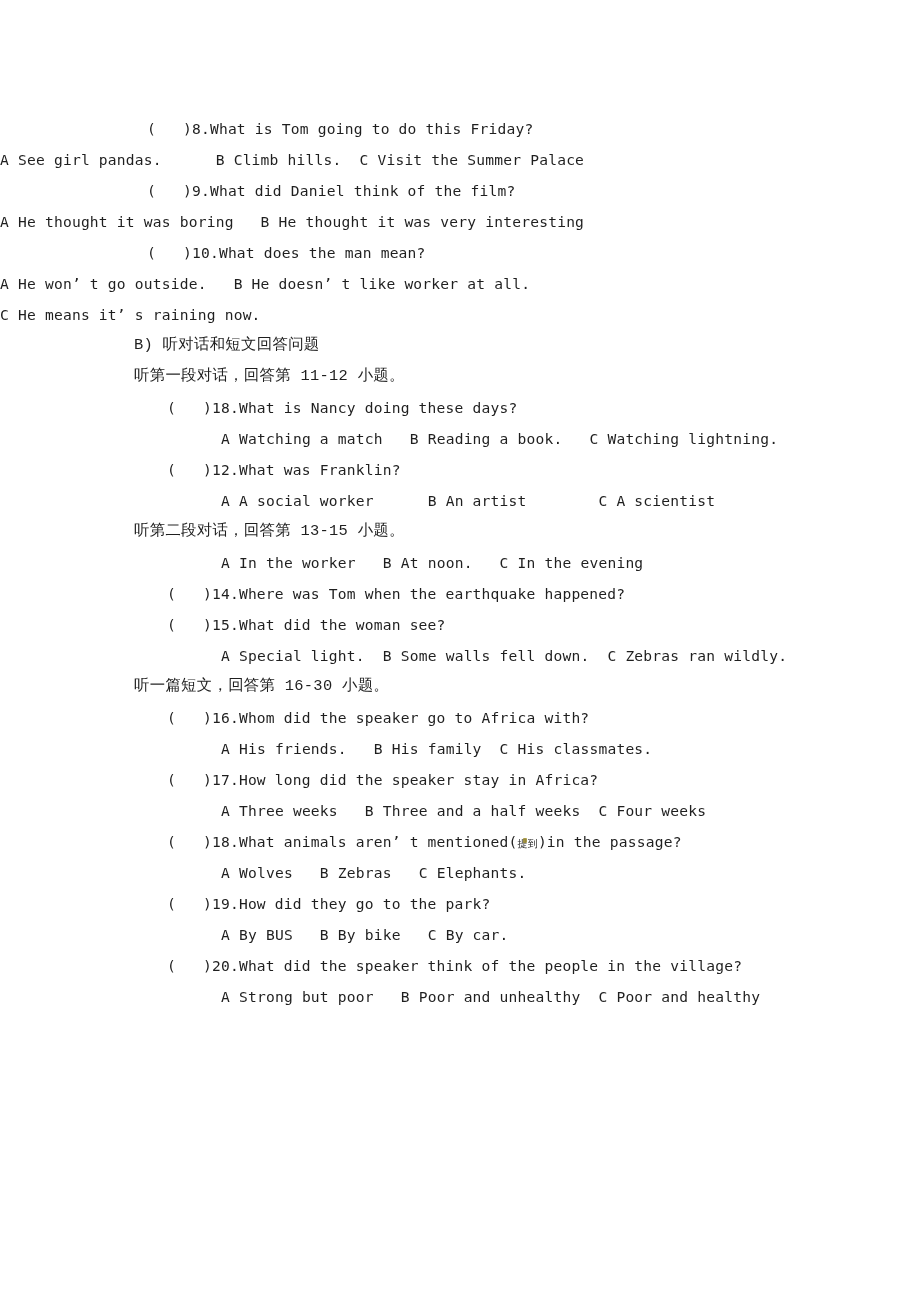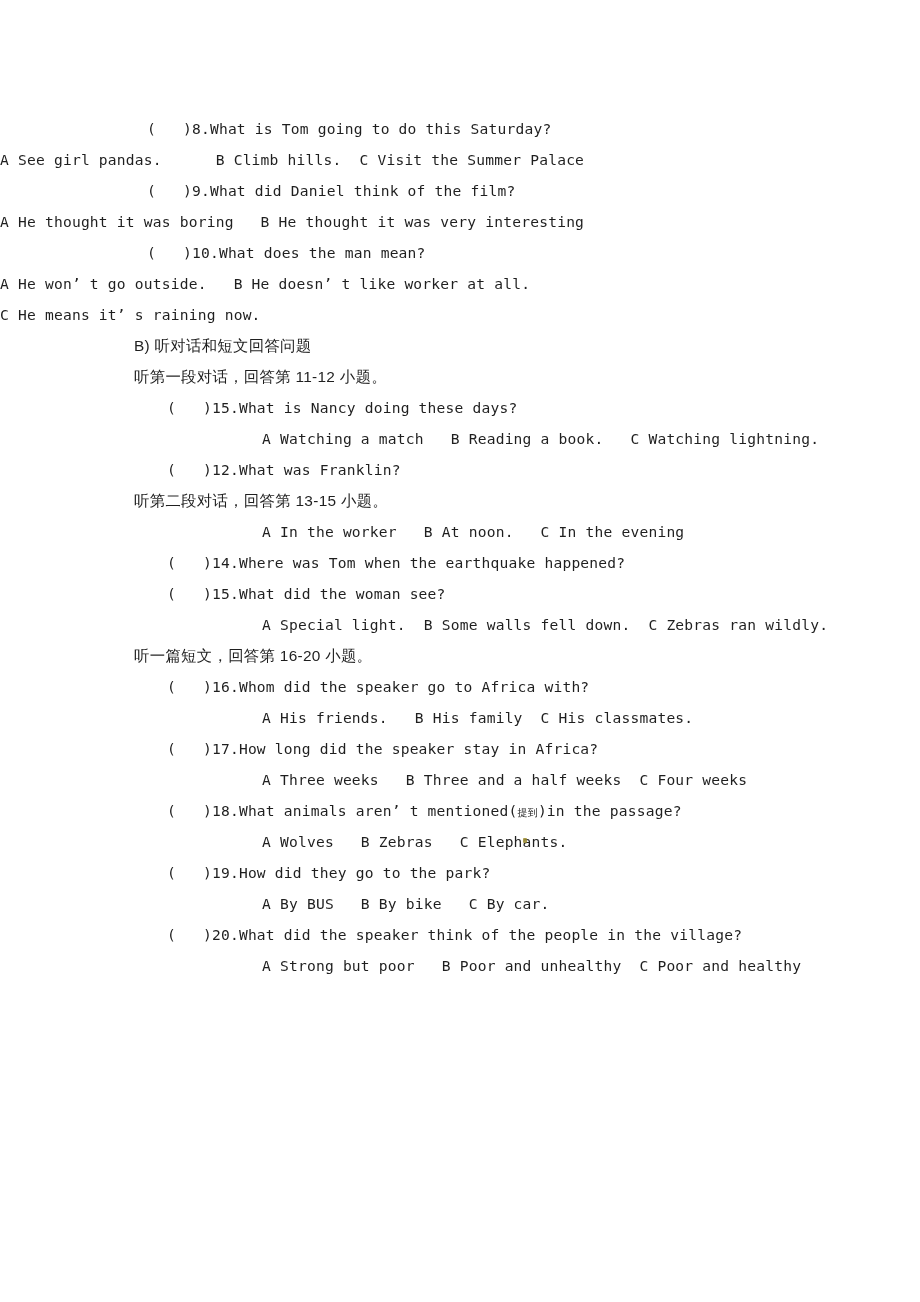--- a/index.html
+++ b/index.html
@@ -44,31 +44,31 @@
 
   
   .en {
     font-family: "DejaVu Sans Mono", "Liberation Mono", monospace;
     font-size: 14.6px;
     letter-spacing: 0.2px;
   }
 
   
   .cn {
-    font-family: Liberation Sans, sans-serif;
+    font-family: Liberation Mono, monospace;
     font-size: 15.4px;
     letter-spacing: 0.3px;
   }
 
   
   .ind-cn   { padding-left: 134px; }
   .ind-q1   { padding-left: 147px; }  
   .ind-q2   { padding-left: 167px; }  
   .ind-opt1 { }  
-  .ind-opt2 { padding-left: 221px; margin-left: 41px; }  
+  .ind-opt2 { padding-left: 221px; }  
 
   
   .cjk-inline {
     font-family: "DejaVu Sans", "Liberation Sans", sans-serif;
     font-size: 10px;
   }
 
   
   .speck {
     position: absolute;
@@ -79,38 +79,39 @@
     background: #9a8a2e;
     opacity: 0.85;
     border-radius: 1px;
   }
 </style>
 </head>
 <body style="background: rgb(255, 255, 255); color: rgb(31, 31, 31);">
 
 <div id="sheet">
   <div class="doc" id="doc">
-      <div class="line en ind-q1">(   )8.What is Tom going to do this Saturday?</div>
+      <div class="line en ind-q1">(   )8.What is Tom going to do this Friday?</div>
       <div class="line en ind-opt1">A See girl pandas.      B Climb hills.  C Visit the Summer Palace</div>
       <div class="line en ind-q1">(   )9.What did Daniel think of the film?</div>
       <div class="line en ind-opt1">A He thought it was boring   B He thought it was very interesting</div>
       <div class="line en ind-q1">(   )10.What does the man mean?</div>
       <div class="line en ind-opt1">A He won’ t go outside.   B He doesn’ t like worker at all.</div>
       <div class="line en ind-opt1">C He means it’ s raining now.</div>
       <div class="line cn ind-cn">B) 听对话和短文回答问题</div>
       <div class="line cn ind-cn">听第一段对话，回答第 11-12 小题。</div>
-      <div class="line en ind-q2">(   )15.What is Nancy doing these days?</div>
+      <div class="line en ind-q2">(   )18.What is Nancy doing these days?</div>
       <div class="line en ind-opt2">A Watching a match   B Reading a book.   C Watching lightning.</div>
       <div class="line en ind-q2">(   )12.What was Franklin?</div>
+      <div class="line en ind-opt2">A A social worker      B An artist        C A scientist</div>
       <div class="line cn ind-cn">听第二段对话，回答第 13-15 小题。</div>
       <div class="line en ind-opt2">A In the worker   B At noon.   C In the evening</div>
       <div class="line en ind-q2">(   )14.Where was Tom when the earthquake happened?</div>
       <div class="line en ind-q2">(   )15.What did the woman see?</div>
       <div class="line en ind-opt2">A Special light.  B Some walls fell down.  C Zebras ran wildly.</div>
-      <div class="line cn ind-cn">听一篇短文，回答第 16-20 小题。</div>
+      <div class="line cn ind-cn">听一篇短文，回答第 16-30 小题。</div>
       <div class="line en ind-q2">(   )16.Whom did the speaker go to Africa with?</div>
       <div class="line en ind-opt2">A His friends.   B His family  C His classmates.</div>
       <div class="line en ind-q2">(   )17.How long did the speaker stay in Africa?</div>
       <div class="line en ind-opt2">A Three weeks   B Three and a half weeks  C Four weeks</div>
       <div class="line en ind-q2">(   )18.What animals aren’ t mentioned(<span class="cjk-inline">提到</span>)in the passage?</div>
       <div class="line en ind-opt2">A Wolves   B Zebras   C Elephants.</div>
       <div class="line en ind-q2">(   )19.How did they go to the park?</div>
       <div class="line en ind-opt2">A By BUS   B By bike   C By car.</div>
       <div class="line en ind-q2">(   )20.What did the speaker think of the people in the village?</div>
       <div class="line en ind-opt2">A Strong but poor   B Poor and unhealthy  C Poor and healthy</div>

